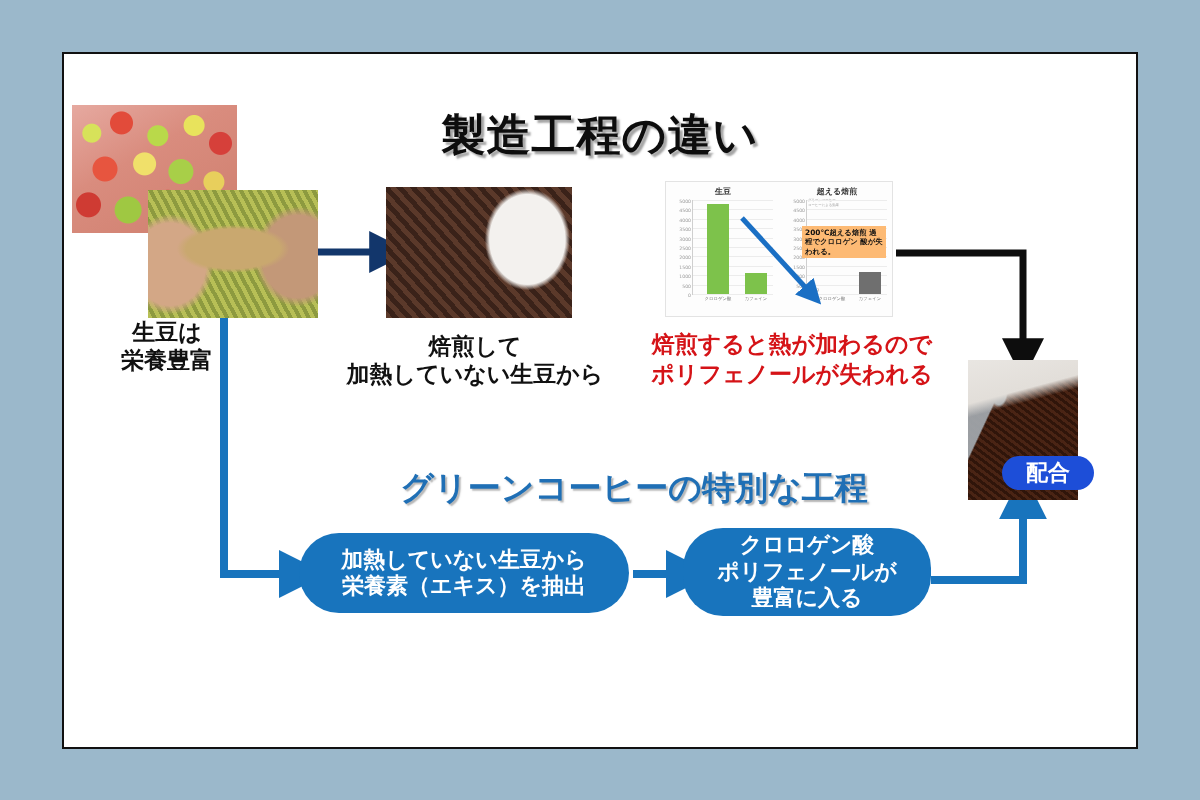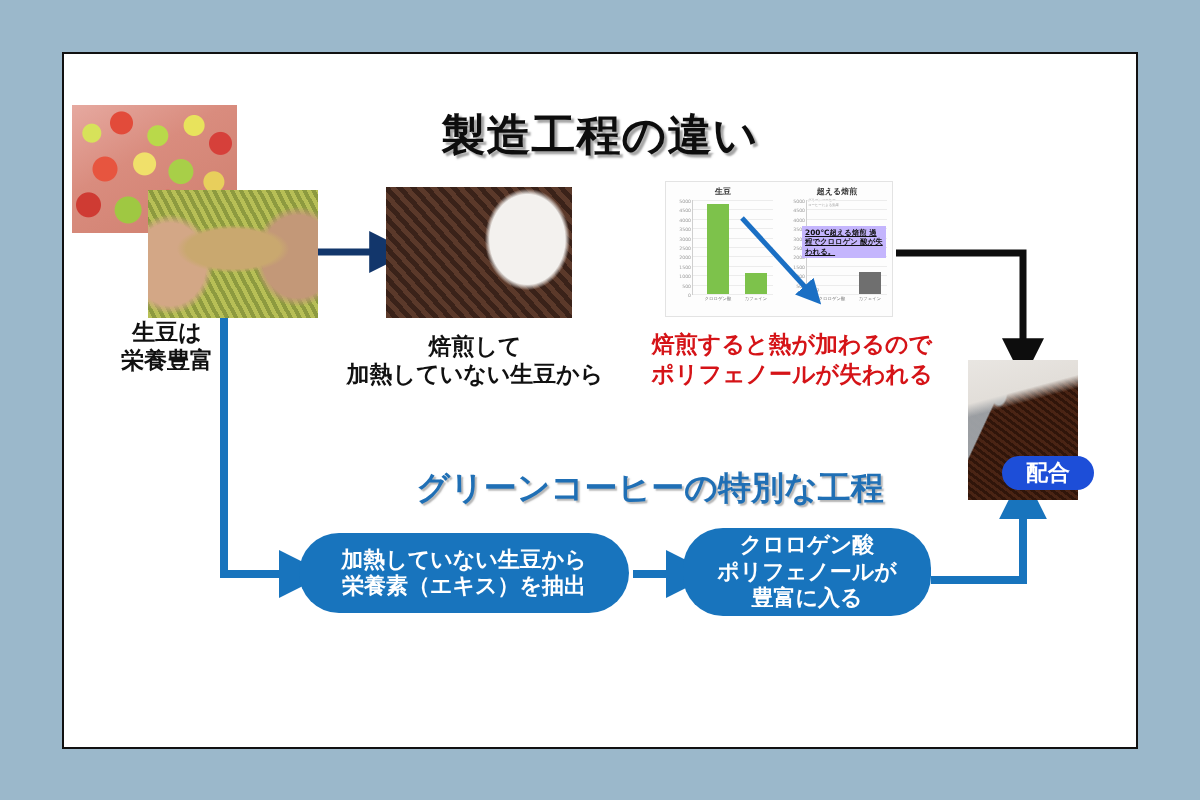--- a/index.html
+++ b/index.html
@@ -129,41 +129,41 @@
     position: absolute; font-size: 4.4px; color: #888;
   }
   .src-note {
     position: absolute; top: 16px; left: 28px;
     font-size: 3.4px; color: #9a9a9a; line-height: 1.45;
     white-space: pre-line;
   }
   .chart-callout {
     position: absolute; left: 136px; top: 44px;
     width: 84px; padding: 2px 3px;
-    background: #c4b5fd;
-    font-size: 7.4px; line-height: 1.28; color: #111; font-weight: 700; text-decoration: underline;
+    background: #fdba74;
+    font-size: 7.4px; line-height: 1.28; color: #111; font-weight: 700;
   }
   #chart-arrow { position: absolute; left: 0; top: 0; width: 228px; height: 136px; }
 
   
   .caption {
     position: absolute; font-weight: 700; color: #111;
     line-height: 1.22; white-space: pre-line;
   }
   #caption-raw   { left: 72px; top: 318px; width: 190px; text-align: center; font-size: 23px; }
   #caption-roast { left: 330px; top: 332px; width: 290px; text-align: center; font-size: 23px; }
   #caption-loss  {
     left: 627px; top: 330px; width: 330px; text-align: center;
     font-size: 23px; font-weight: 700; color: #d51317; line-height: 1.3;
     white-space: pre-line;
   }
 
   
   #heading-green-process {
-    position: absolute; left: 330px; top: 466px; width: 640px;
+    position: absolute; left: 314px; top: 466px; width: 640px;
     text-align: center; font-size: 33px; font-weight: 700; color: #1f6fb5;
     text-shadow: 2px 2px 1.5px rgba(110,110,110,0.5);
     white-space: nowrap;
   }
   #footer-statement {
     position: absolute; left: 80px; top: 640px; width: 1040px;
     text-align: center; font-size: 40px; font-weight: 700; color: #1f6fb5;
     text-shadow: 2px 2px 1.5px rgba(120,120,120,0.55);
     white-space: nowrap;
   }

